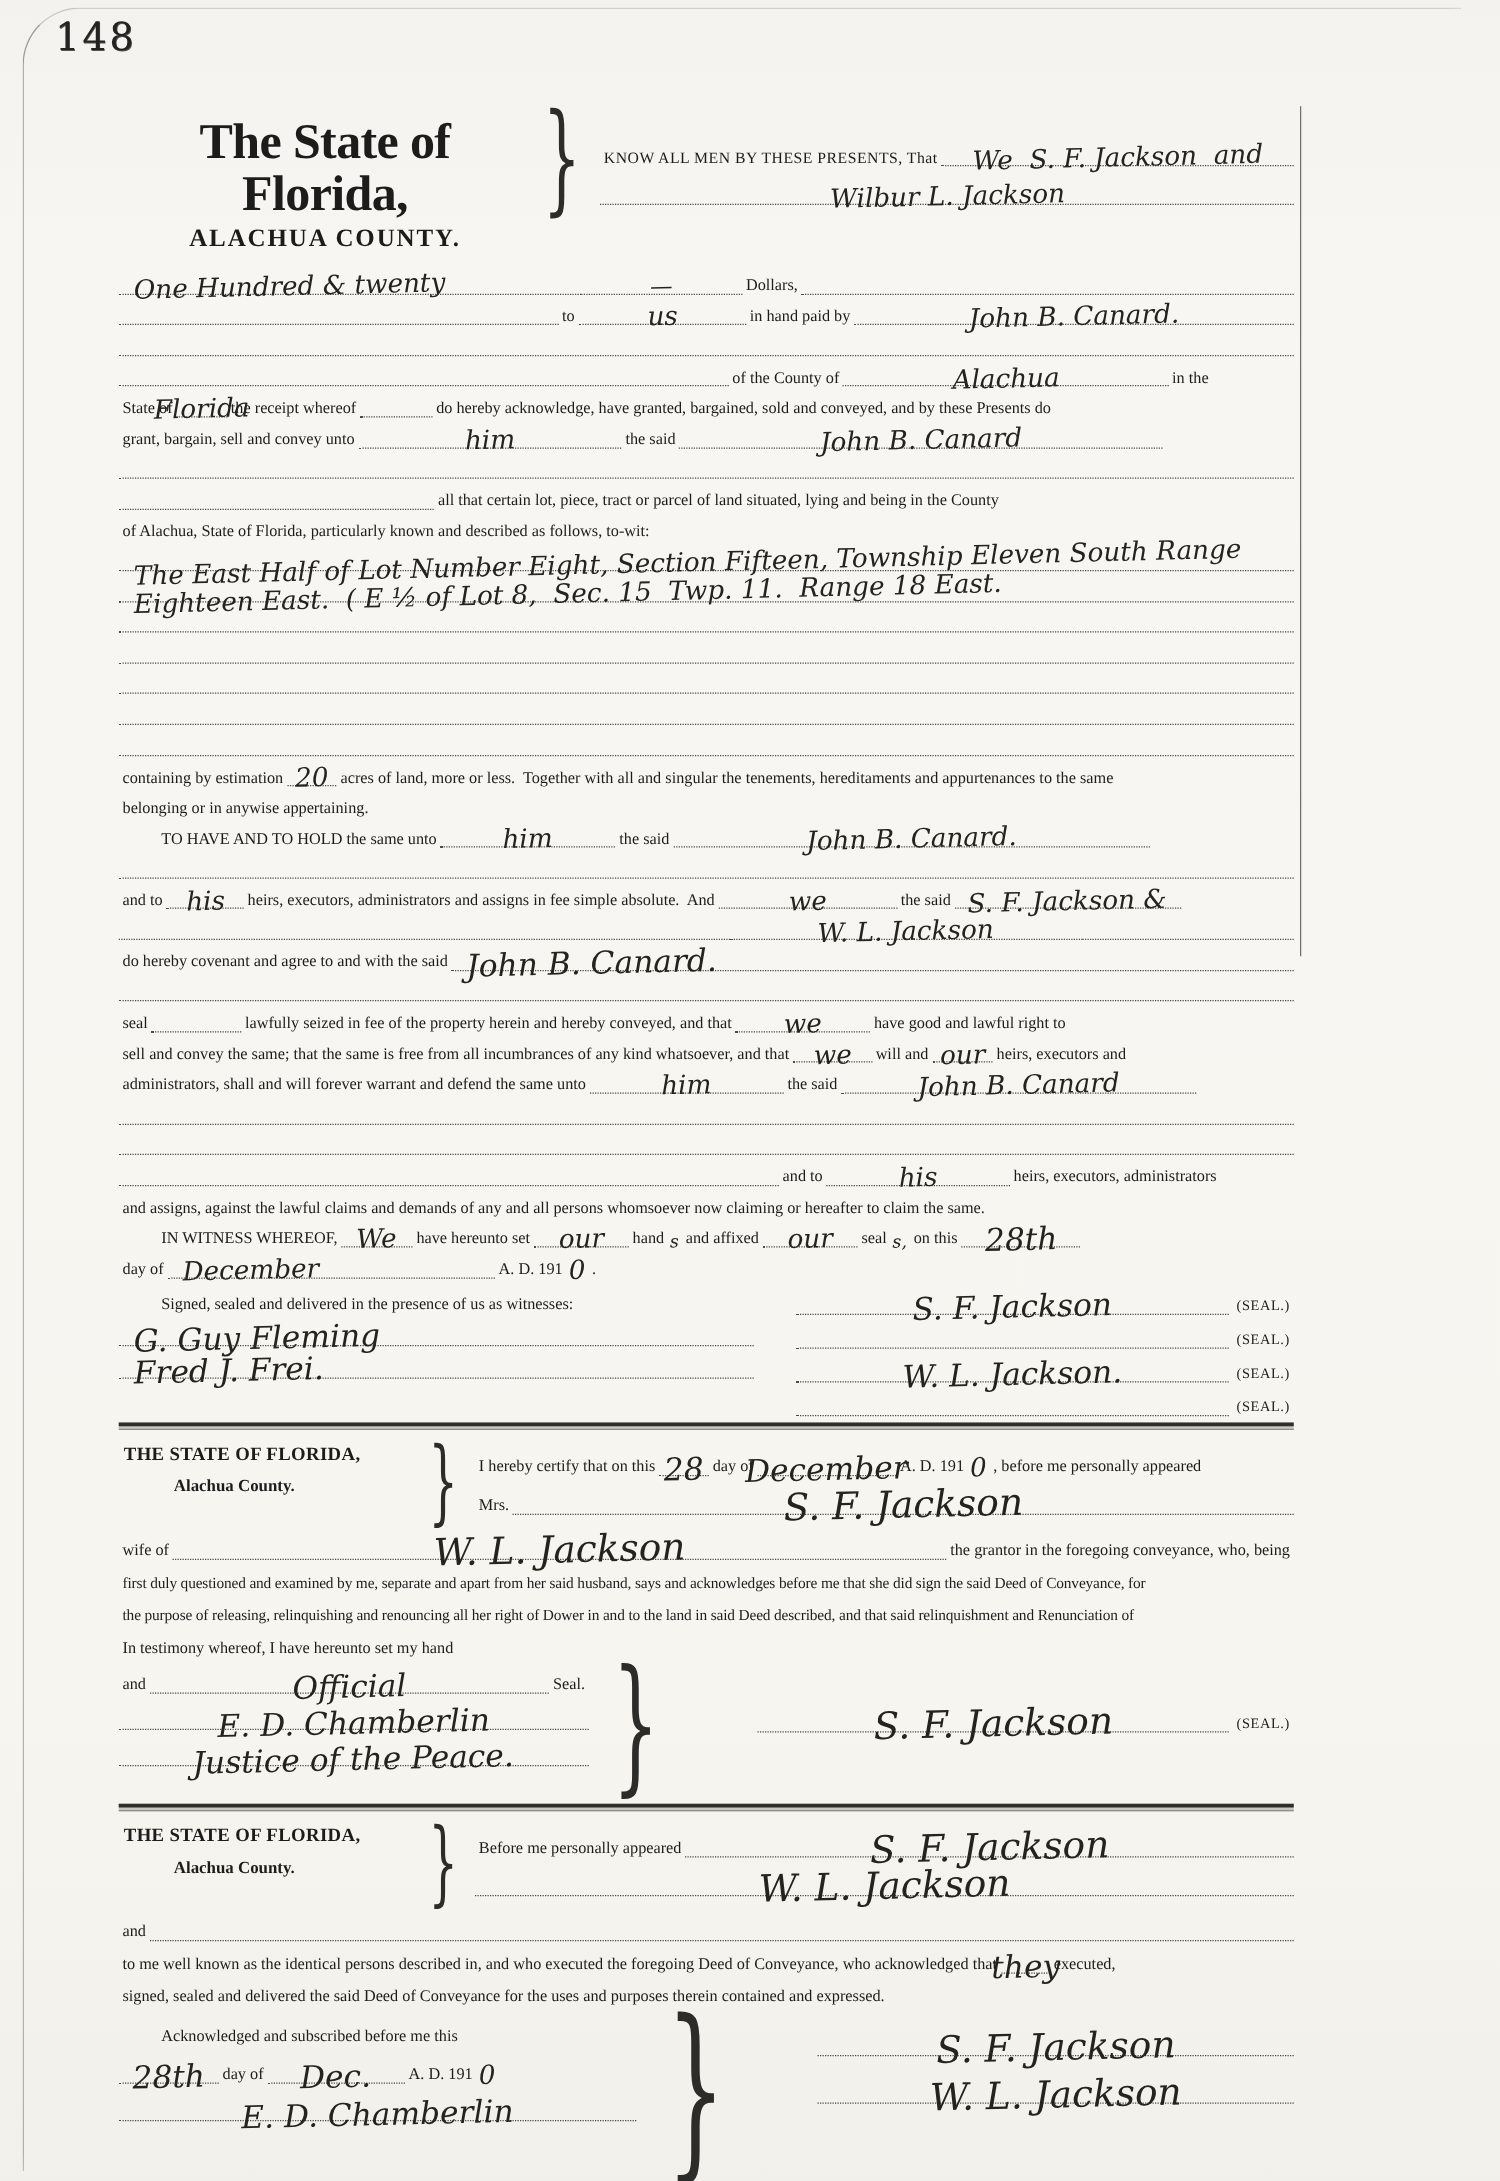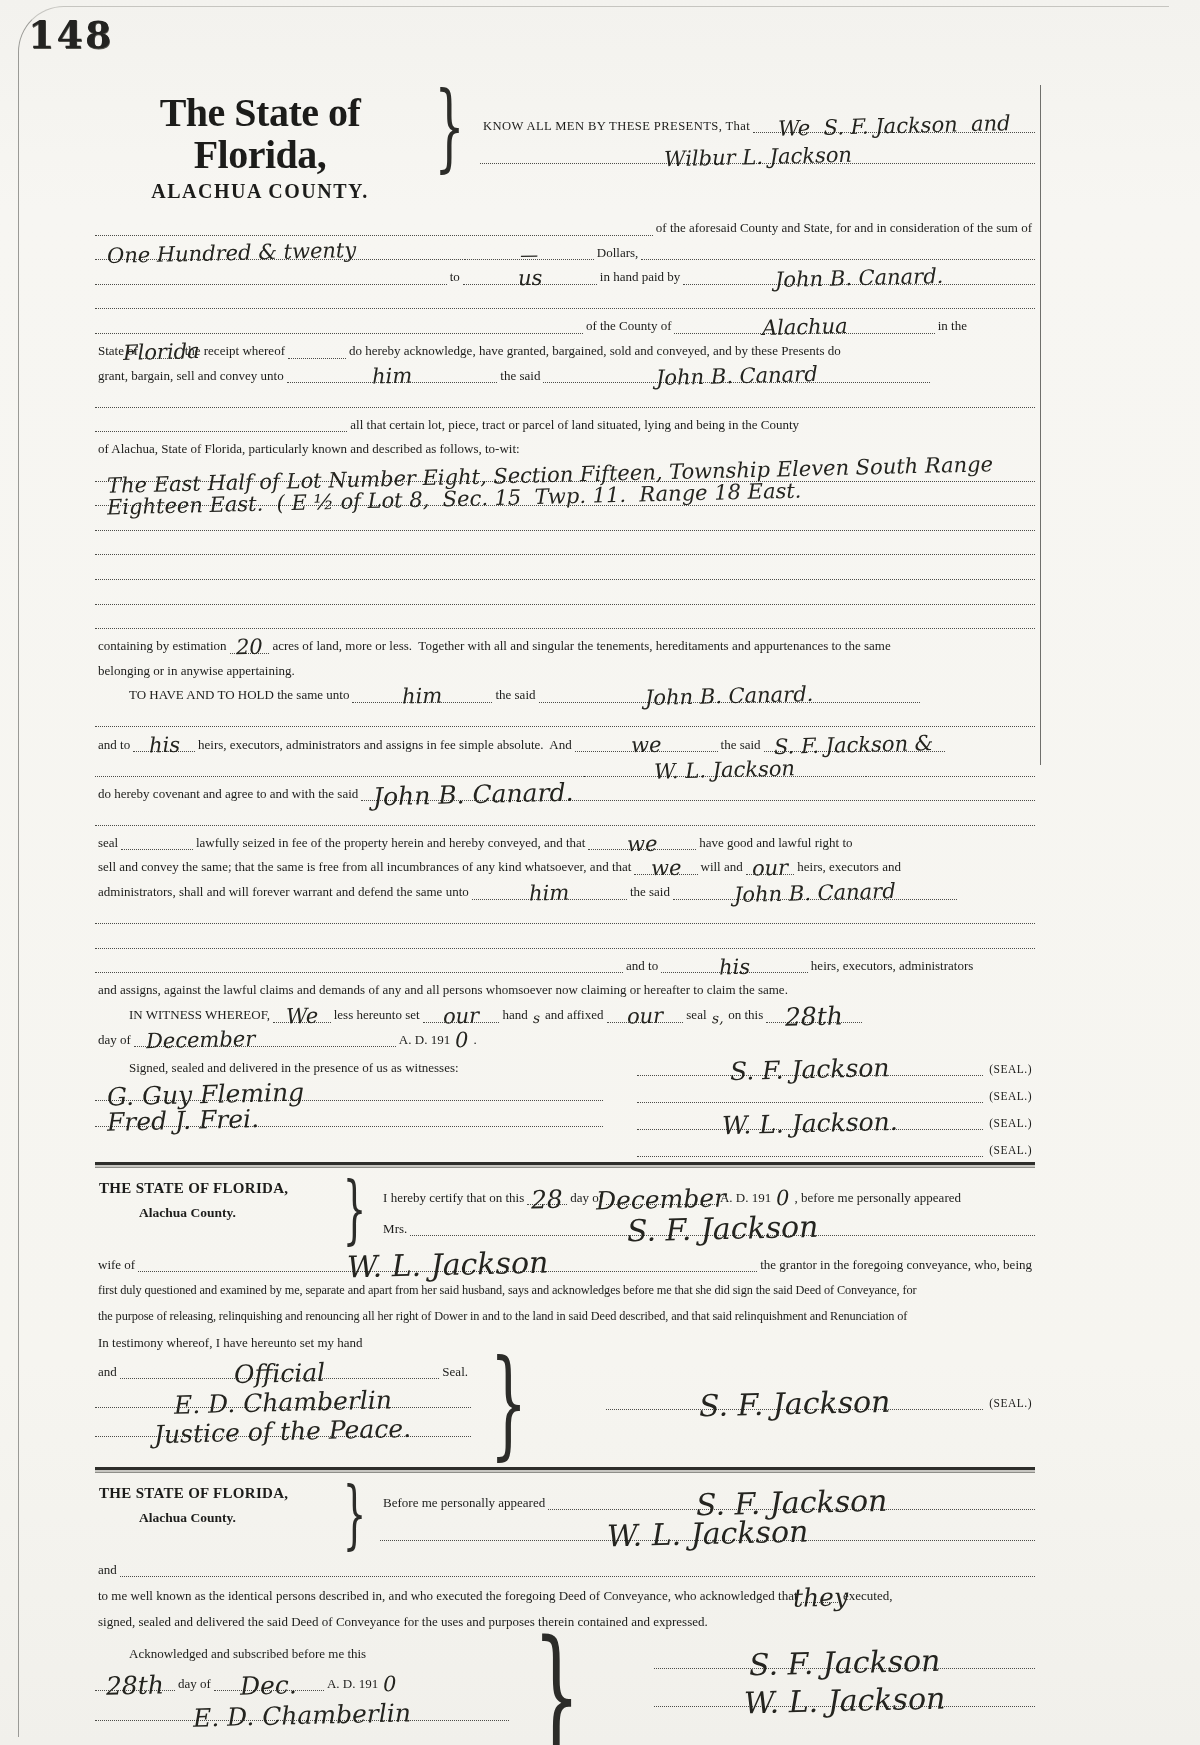--- a/index.html
+++ b/index.html
@@ -2,22 +2,22 @@
 <html><head>
 <meta charset="utf-8">
 <style>
   html,body{margin:0;padding:0;background:#e8e7e3;}
   .page{position:relative;width:1200px;height:1745px;margin:0 auto;overflow:hidden;
     background:linear-gradient(180deg,#f3f2ee,#f7f6f2 12%,#f6f5f0 78%,#f1f0eb);
     font-family:"Liberation Serif",serif;color:#1c1c1a;}
   .corner{position:absolute;left:18px;top:6px;width:1150px;height:1730px;
     border-left:1px solid #9a9a96;border-top:1px solid #c6c5c0;border-top-left-radius:46px;pointer-events:none;}
   .right-rule{position:absolute;left:1040px;top:85px;width:1px;height:680px;background:#6f6f6b;}
-  .pageno{position:absolute;left:28px;top:12px;font-family:"DejaVu Serif",serif;font-weight:700;
-    font-size:38px;letter-spacing:2px;color:#232321;text-shadow:0.5px 0.5px 0 #55554f;}
+  .pageno{position:absolute;left:44px;top:12px;font-family:"DejaVu Serif",serif;font-weight:400;
+    font-size:31px;letter-spacing:2px;color:#232321;text-shadow:0.5px 0.5px 0 #55554f;}
   .content{position:absolute;left:95px;top:86px;width:940px;}
 
   
   .fline{display:flex;align-items:flex-end;min-height:24.6px;width:100%;}
   .pr{font-family:"Liberation Serif",serif;font-size:13px;line-height:1.12;white-space:pre;
     flex:0 0 auto;padding:0 3px;}
   .pr.sc{font-size:12.6px;letter-spacing:.4px;text-align:right;}
   .pr.ind{padding-left:34px;}
   .pr.para{font-size:12.3px;letter-spacing:-.12px;}
   .pr.seal{font-size:11.5px;letter-spacing:.5px;padding-left:6px;}
@@ -106,24 +106,20 @@
           <div class="fline">
             <span class="fill big" style="flex: 1 1 0%;">
               <span class="hw big">Wilbur L. Jackson</span>
             </span>
           </div>
         </div>
     </div>
 
     <div class="deed">
         <div class="fline">
-          <span class="fill" style="flex: 1 1 0%;"></span>
-          <span class="pr">of the aforesaid County and State, for and in consideration of the sum of</span>
-        </div>
-        <div class="fline">
           <span class="fill big left" style="flex: 0.5 1 0%;">
             <span class="hw big left">One Hundred &amp; twenty</span>
           </span>
           <span class="fill" style="flex: 0.18 1 0%;">
             <span class="hw">—</span>
           </span>
           <span class="pr">Dollars,</span>
           <span class="fill" style="flex: 0.55 1 0%;"></span>
         </div>
         <div class="fline">
@@ -300,21 +296,21 @@
           <span class="pr">heirs, executors, administrators</span>
         </div>
         <div class="fline">
           <span class="pr">and assigns, against the lawful claims and demands of any and all persons whomsoever now claiming or hereafter to claim the same.</span>
         </div>
         <div class="fline">
           <span class="pr ind">IN WITNESS WHEREOF,</span>
           <span class="fill big" style="flex: 0.12 1 0%;">
             <span class="hw big">We</span>
           </span>
-          <span class="pr">less hereunto set</span>
+          <span class="pr">have hereunto set</span>
           <span class="fill big" style="flex: 0.16 1 0%;">
             <span class="hw big">our</span>
           </span>
           <span class="pr">hand</span>
           <span class="hw inl sm">s</span>
           <span class="pr">and affixed</span>
           <span class="fill big" style="flex: 0.16 1 0%;">
             <span class="hw big">our</span>
           </span>
           <span class="pr">seal</span>

